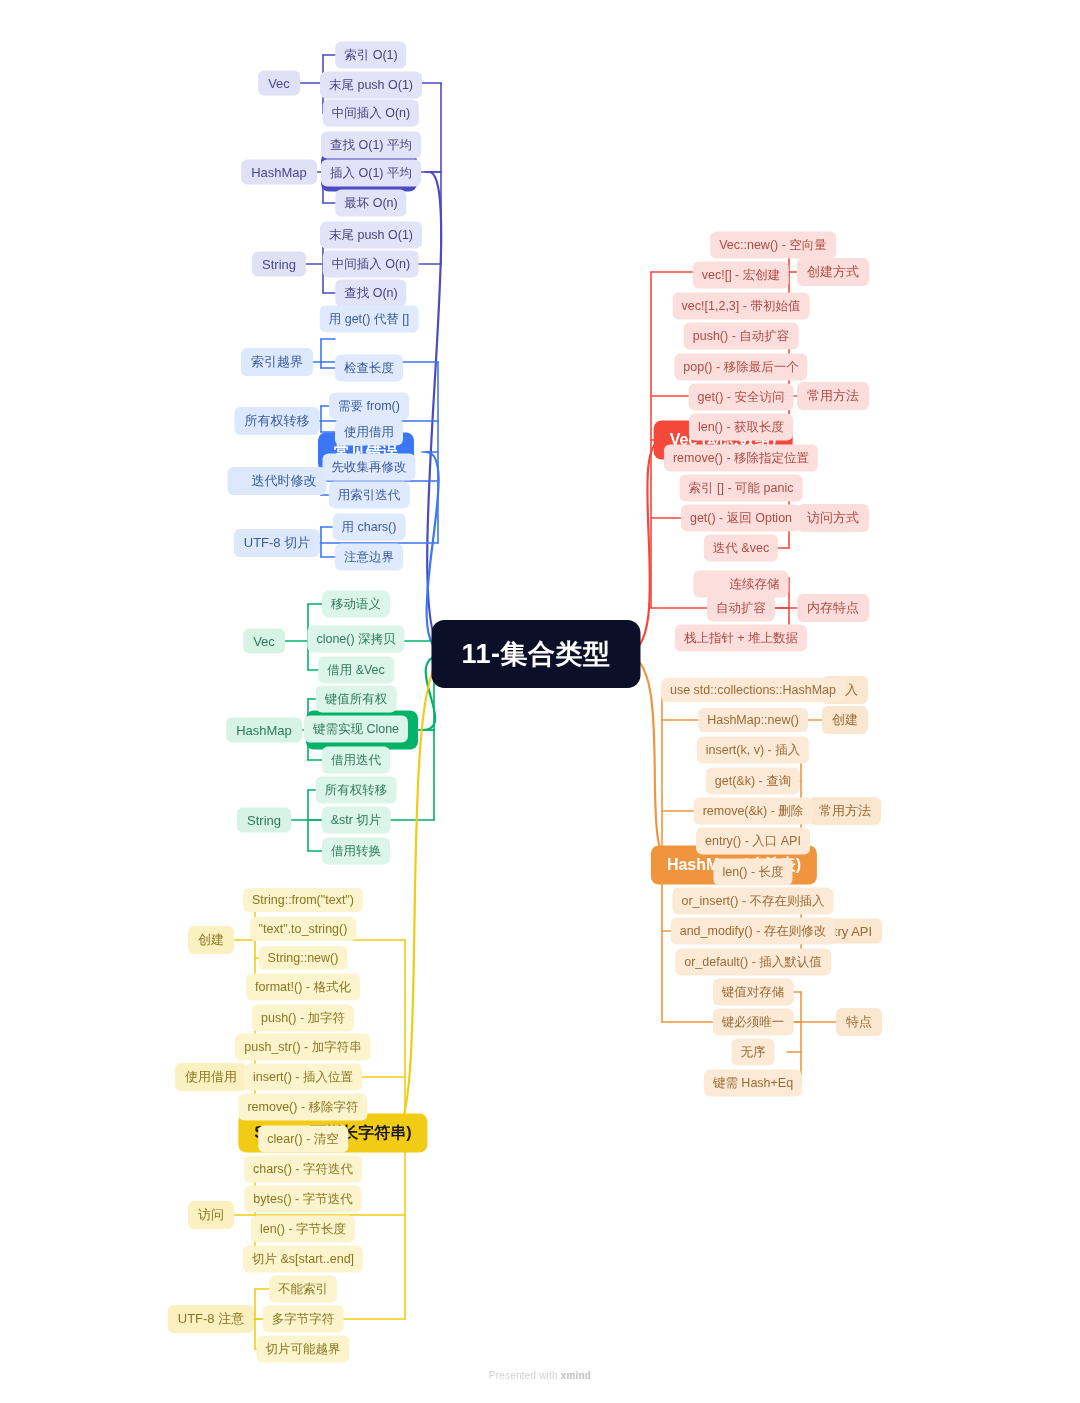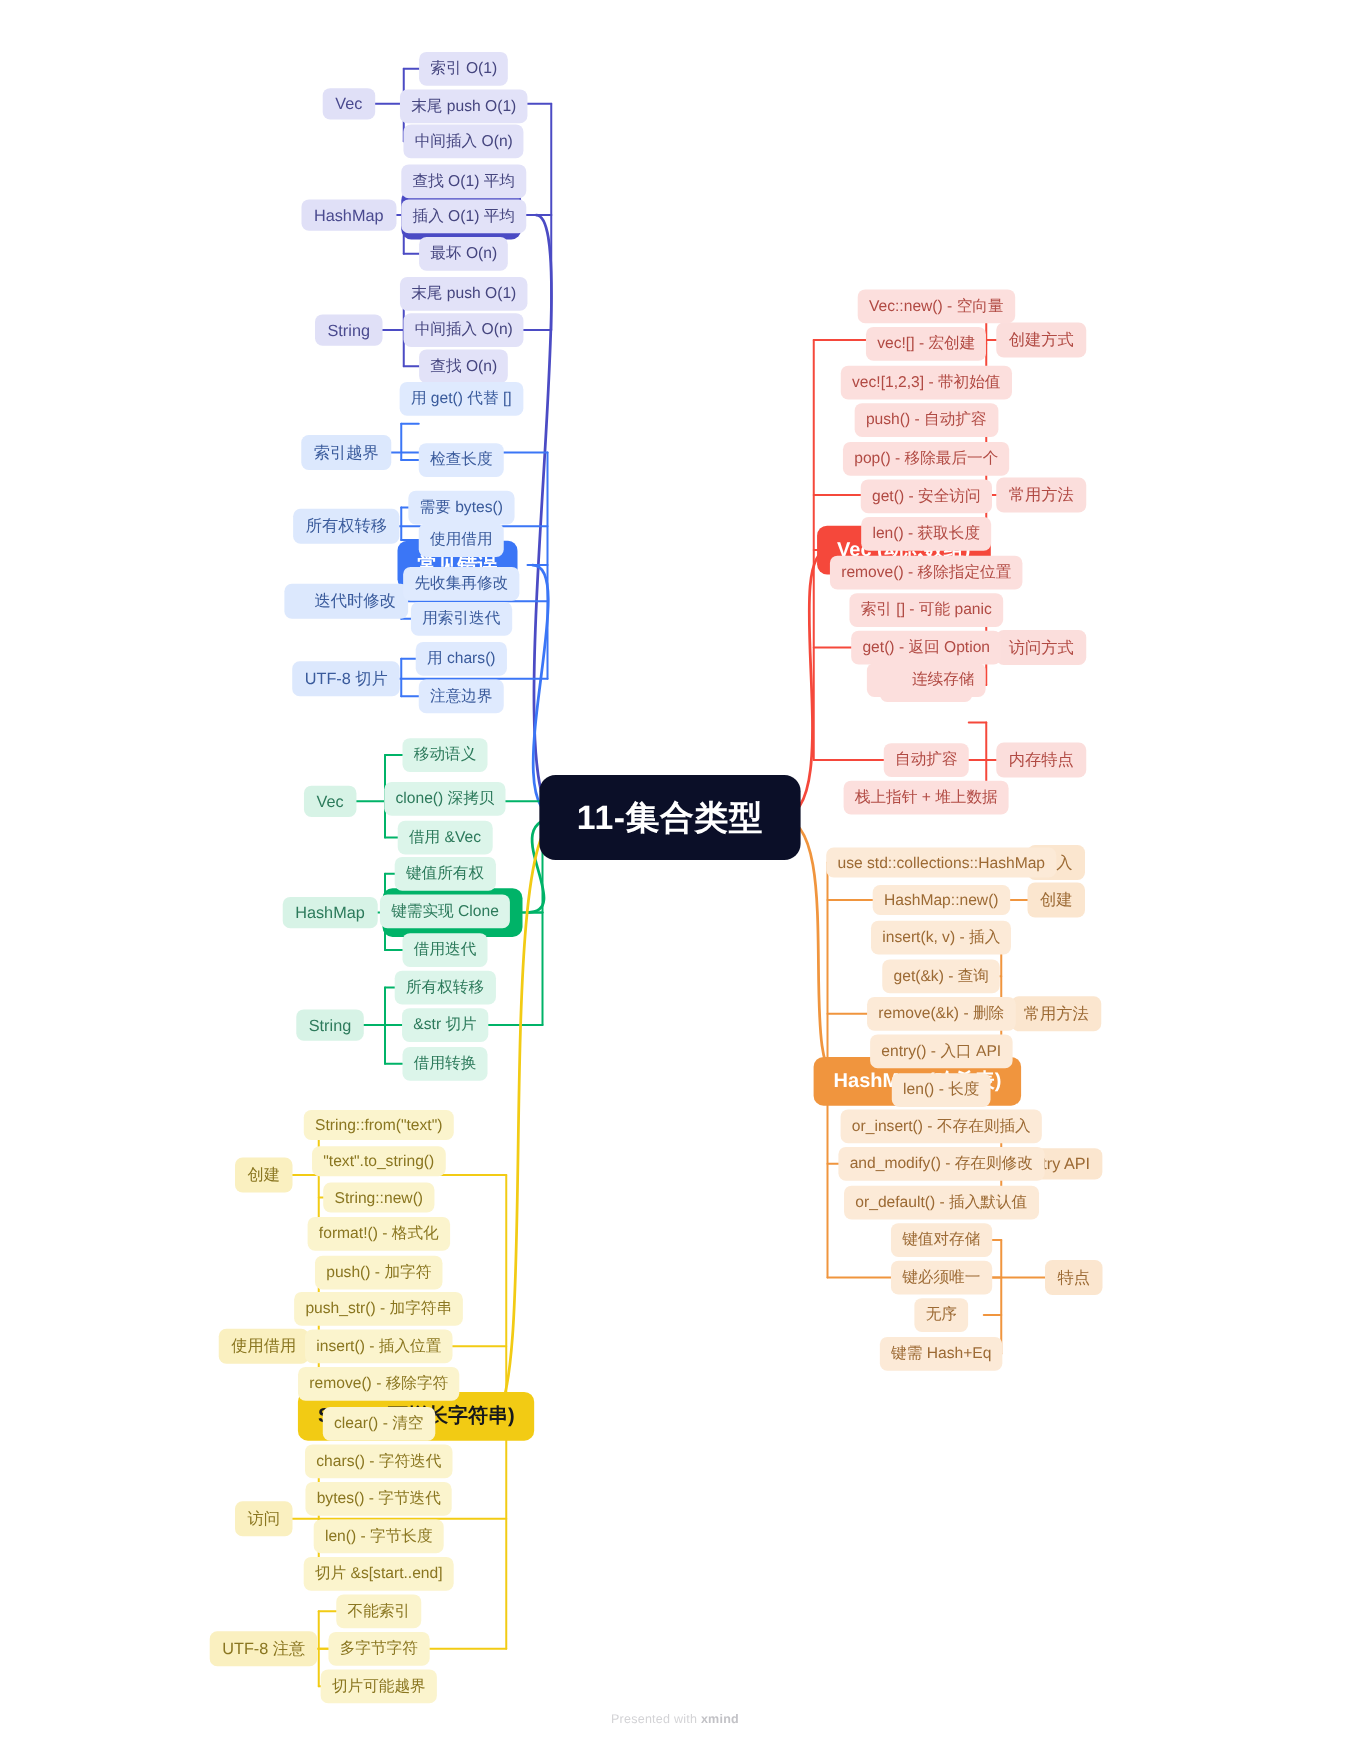--- a/index.html
+++ b/index.html
@@ -235,21 +235,21 @@
         <div class="node leaf" style="left: 371px; top: 264px; transform: translate(-50%, -50%);">中间插入 O(n)</div>
         <div class="node leaf" style="left: 371px; top: 293px; transform: translate(-50%, -50%);">查找 O(n)</div>
       </div>
       <div class="c-blue"></div>
       <div class="c-blue" style="position: absolute; inset: 0px;">
         <div class="node main" style="left: 366px; top: 452px;">常见错误</div>
         <div class="node mid" style="left: 277px; top: 362px;">索引越界</div>
         <div class="node leaf" style="left: 369px; top: 319px; transform: translate(-50%, -50%);">用 get() 代替 []</div>
         <div class="node leaf" style="left: 369px; top: 368px; transform: translate(-50%, -50%);">检查长度</div>
         <div class="node mid" style="left: 277px; top: 421px;">所有权转移</div>
-        <div class="node leaf" style="left: 369px; top: 406px; transform: translate(-50%, -50%);">需要 bytes()</div>
+        <div class="node leaf" style="left: 369px; top: 406px; transform: translate(-50%, -50%);">需要 from()</div>
         <div class="node leaf" style="left: 369px; top: 432px; transform: translate(-50%, -50%);">使用借用</div>
         <div class="node mid" style="left: 277px; top: 481px; padding-left: 24px;">迭代时修改</div>
         <div class="node leaf" style="left: 369px; top: 467px; transform: translate(-50%, -50%);">先收集再修改</div>
         <div class="node leaf" style="left: 369px; top: 495px; transform: translate(-50%, -50%);">用索引迭代</div>
         <div class="node mid" style="left: 277px; top: 543px;">UTF-8 切片</div>
         <div class="node leaf" style="left: 369px; top: 527px; transform: translate(-50%, -50%);">用 chars()</div>
         <div class="node leaf" style="left: 369px; top: 557px; transform: translate(-50%, -50%);">注意边界</div>
       </div>
       <div class="c-green"></div>
       <div class="c-green" style="position: absolute; inset: 0px;">
@@ -288,35 +288,35 @@
         <div class="node leaf" style="left: 303px; top: 1259px; transform: translate(-50%, -50%);">切片 &amp;s[start..end]</div>
         <div class="node mid" style="left: 211px; top: 1319px;">UTF-8 注意</div>
         <div class="node leaf" style="left: 303px; top: 1289px; transform: translate(-50%, -50%);">不能索引</div>
         <div class="node leaf" style="left: 303px; top: 1319px; transform: translate(-50%, -50%);">多字节字符</div>
         <div class="node leaf" style="left: 303px; top: 1349px; transform: translate(-50%, -50%);">切片可能越界</div>
       </div>
       <div class="c-red"></div>
       <div class="c-red" style="position: absolute; inset: 0px;">
         <div class="node main" style="left: 723px; top: 440px;">Vec (动态数组)</div>
         <div class="node mid" style="left: 833px; top: 272px;">创建方式</div>
-        <div class="node leaf" style="left: 749px; top: 245px; transform: translate(-50%, -50%);">Vec::new() - 空向量</div>
+        <div class="node leaf" style="left: 773px; top: 245px; transform: translate(-50%, -50%);">Vec::new() - 空向量</div>
         <div class="node leaf" style="left: 741px; top: 275px; transform: translate(-50%, -50%);">vec![] - 宏创建</div>
         <div class="node leaf" style="left: 741px; top: 306px; transform: translate(-50%, -50%);">vec![1,2,3] - 带初始值</div>
         <div class="node mid" style="left: 833px; top: 396px;">常用方法</div>
         <div class="node leaf" style="left: 741px; top: 336px; transform: translate(-50%, -50%);">push() - 自动扩容</div>
         <div class="node leaf" style="left: 741px; top: 367px; transform: translate(-50%, -50%);">pop() - 移除最后一个</div>
         <div class="node leaf" style="left: 741px; top: 397px; transform: translate(-50%, -50%);">get() - 安全访问</div>
         <div class="node leaf" style="left: 741px; top: 427px; transform: translate(-50%, -50%);">len() - 获取长度</div>
         <div class="node leaf" style="left: 741px; top: 458px; transform: translate(-50%, -50%);">remove() - 移除指定位置</div>
         <div class="node mid" style="left: 833px; top: 518px;">访问方式</div>
         <div class="node leaf" style="left: 741px; top: 488px; transform: translate(-50%, -50%);">索引 [] - 可能 panic</div>
         <div class="node leaf" style="left: 741px; top: 518px; transform: translate(-50%, -50%);">get() - 返回 Option</div>
         <div class="node leaf" style="left: 741px; top: 548px; transform: translate(-50%, -50%);">迭代 &amp;vec</div>
         <div class="node mid" style="left: 833px; top: 608px;">内存特点</div>
-        <div class="node leaf" style="left: 741px; top: 544px; transform: translate(-50%, -50%); padding-left: 36px;">连续存储</div>
+        <div class="node leaf" style="left: 741px; top: 584px; transform: translate(-50%, -50%); padding-left: 36px;">连续存储</div>
         <div class="node leaf" style="left: 741px; top: 608px; transform: translate(-50%, -50%);">自动扩容</div>
         <div class="node leaf" style="left: 741px; top: 638px; transform: translate(-50%, -50%);">栈上指针 + 堆上数据</div>
       </div>
       <div class="c-orange"></div>
       <div class="c-orange" style="position: absolute; inset: 0px;">
         <div class="node main" style="left: 734px; top: 865px;">HashMap (哈希表)</div>
         <div class="node mid" style="left: 845px; top: 690px;">导入</div>
         <div class="node leaf" style="left: 753px; top: 690px; transform: translate(-50%, -50%);">use std::collections::HashMap</div>
         <div class="node mid" style="left: 845px; top: 720px;">创建</div>
         <div class="node leaf" style="left: 753px; top: 720px; transform: translate(-50%, -50%);">HashMap::new()</div>

